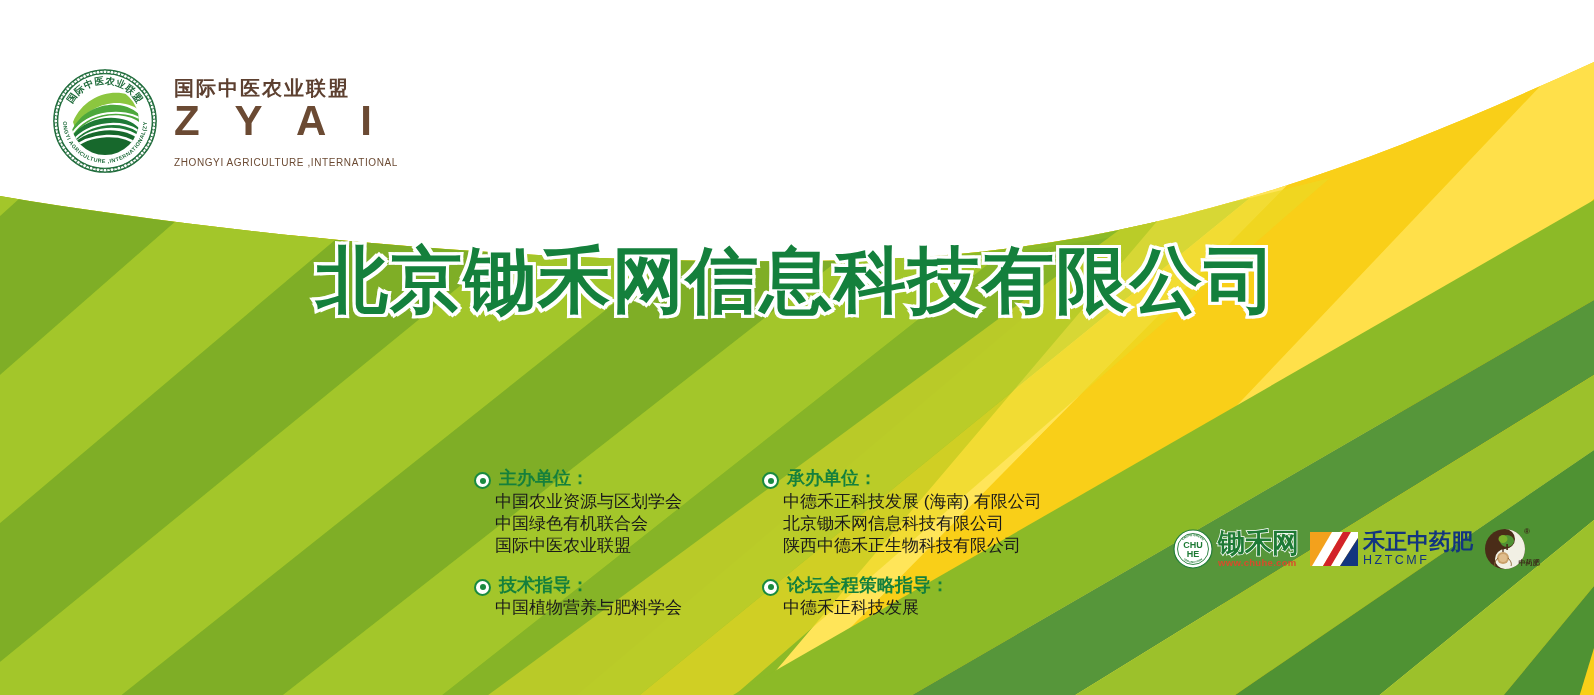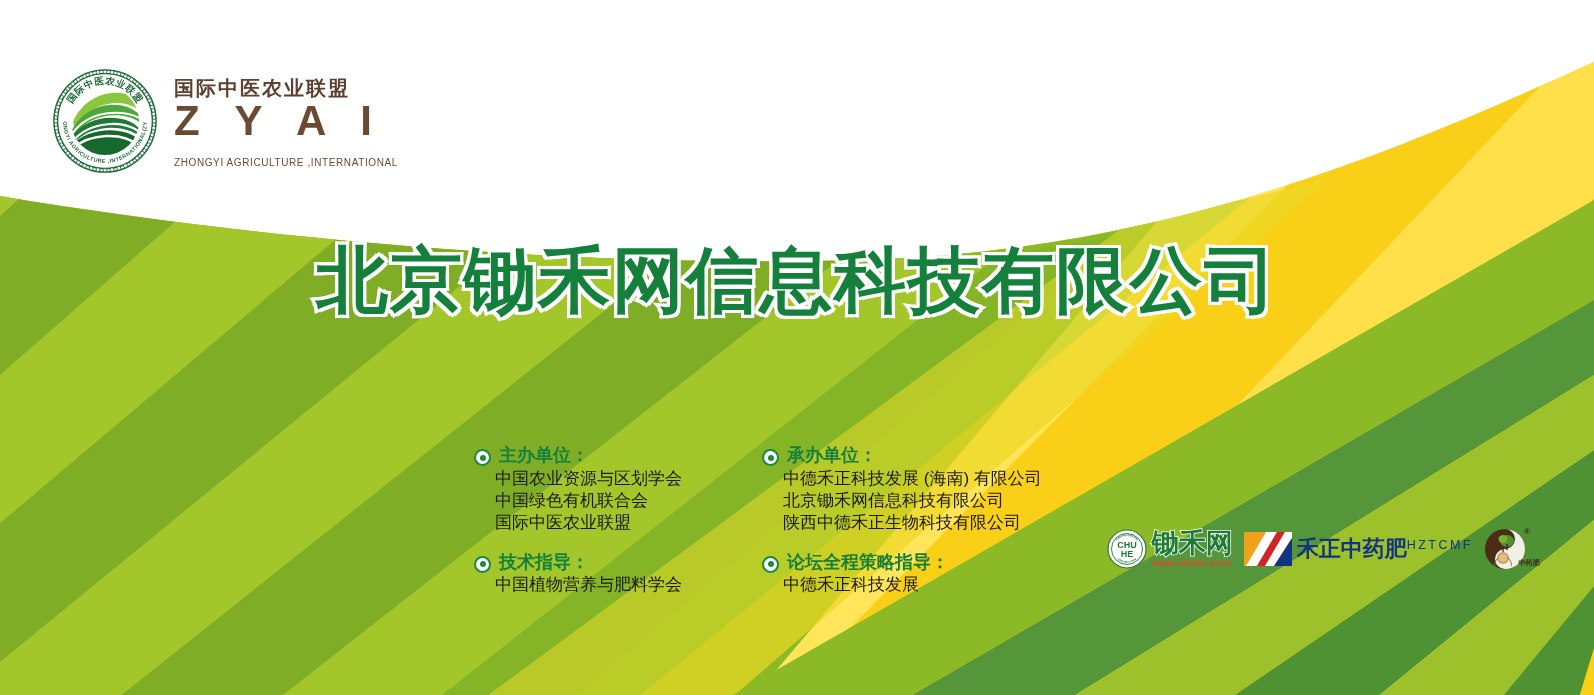--- a/index.html
+++ b/index.html
@@ -84,21 +84,21 @@
        2px 0 0 #fff, -2px 0 0 #fff, 0 2px 0 #fff, 0 -2px 0 #fff,
        2px 2px 0 #fff, -2px 2px 0 #fff, 2px -2px 0 #fff, -2px -2px 0 #fff,
        3px 3px 0 #fff, -3px 3px 0 #fff, 3px -3px 0 #fff, -3px -3px 0 #fff;
   }
   #title-line-2{ letter-spacing:1px; }
 
   
   #info-area{
     position:absolute;
     left:474px;
-    top:444px;
+    top:467px;
     display:flex;
     gap:30px;
     z-index:5;
   }
   .info-col{ width:258px; }
   .info-group{ margin-bottom:16px; }
   .info-head{
     display:flex;
     align-items:flex-start;
     gap:8px;
@@ -163,21 +163,21 @@
     paint-order:stroke fill;
   }
   .chuhe-url{
     font-size:9.5px; font-weight:bold; color:#d94b2b;
     letter-spacing:0.3px; white-space:nowrap; margin-top:1px;
   }
 
   
   #sponsor-hz{ gap:5px; }
   #hz-mark{ width:48px;height:34px;display:block; }
-  #hz-text{ display:flex; line-height:1; }
+  #hz-text{ display:flex; flex-direction:column; line-height:1; }
   .hz-cn{
     font-size:22px; font-weight:bold; color:#12357f;
     letter-spacing:0px; white-space:nowrap;
     position:relative;
   }
   .hz-en{
     font-size:12.5px; font-weight:normal; color:#12357f;
     letter-spacing:2.5px; white-space:nowrap; margin-top:1px;
   }
 

